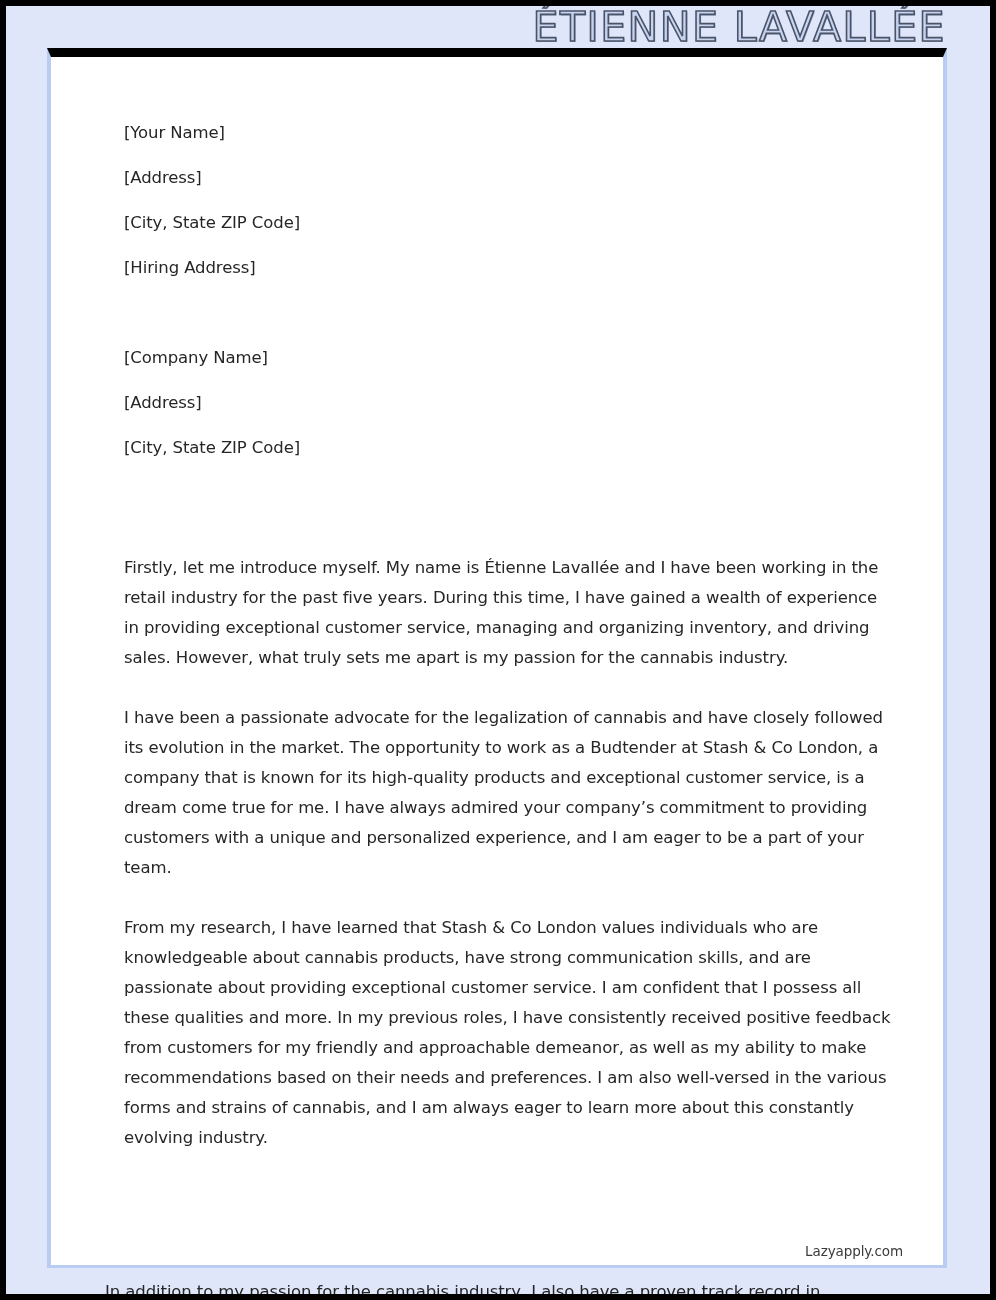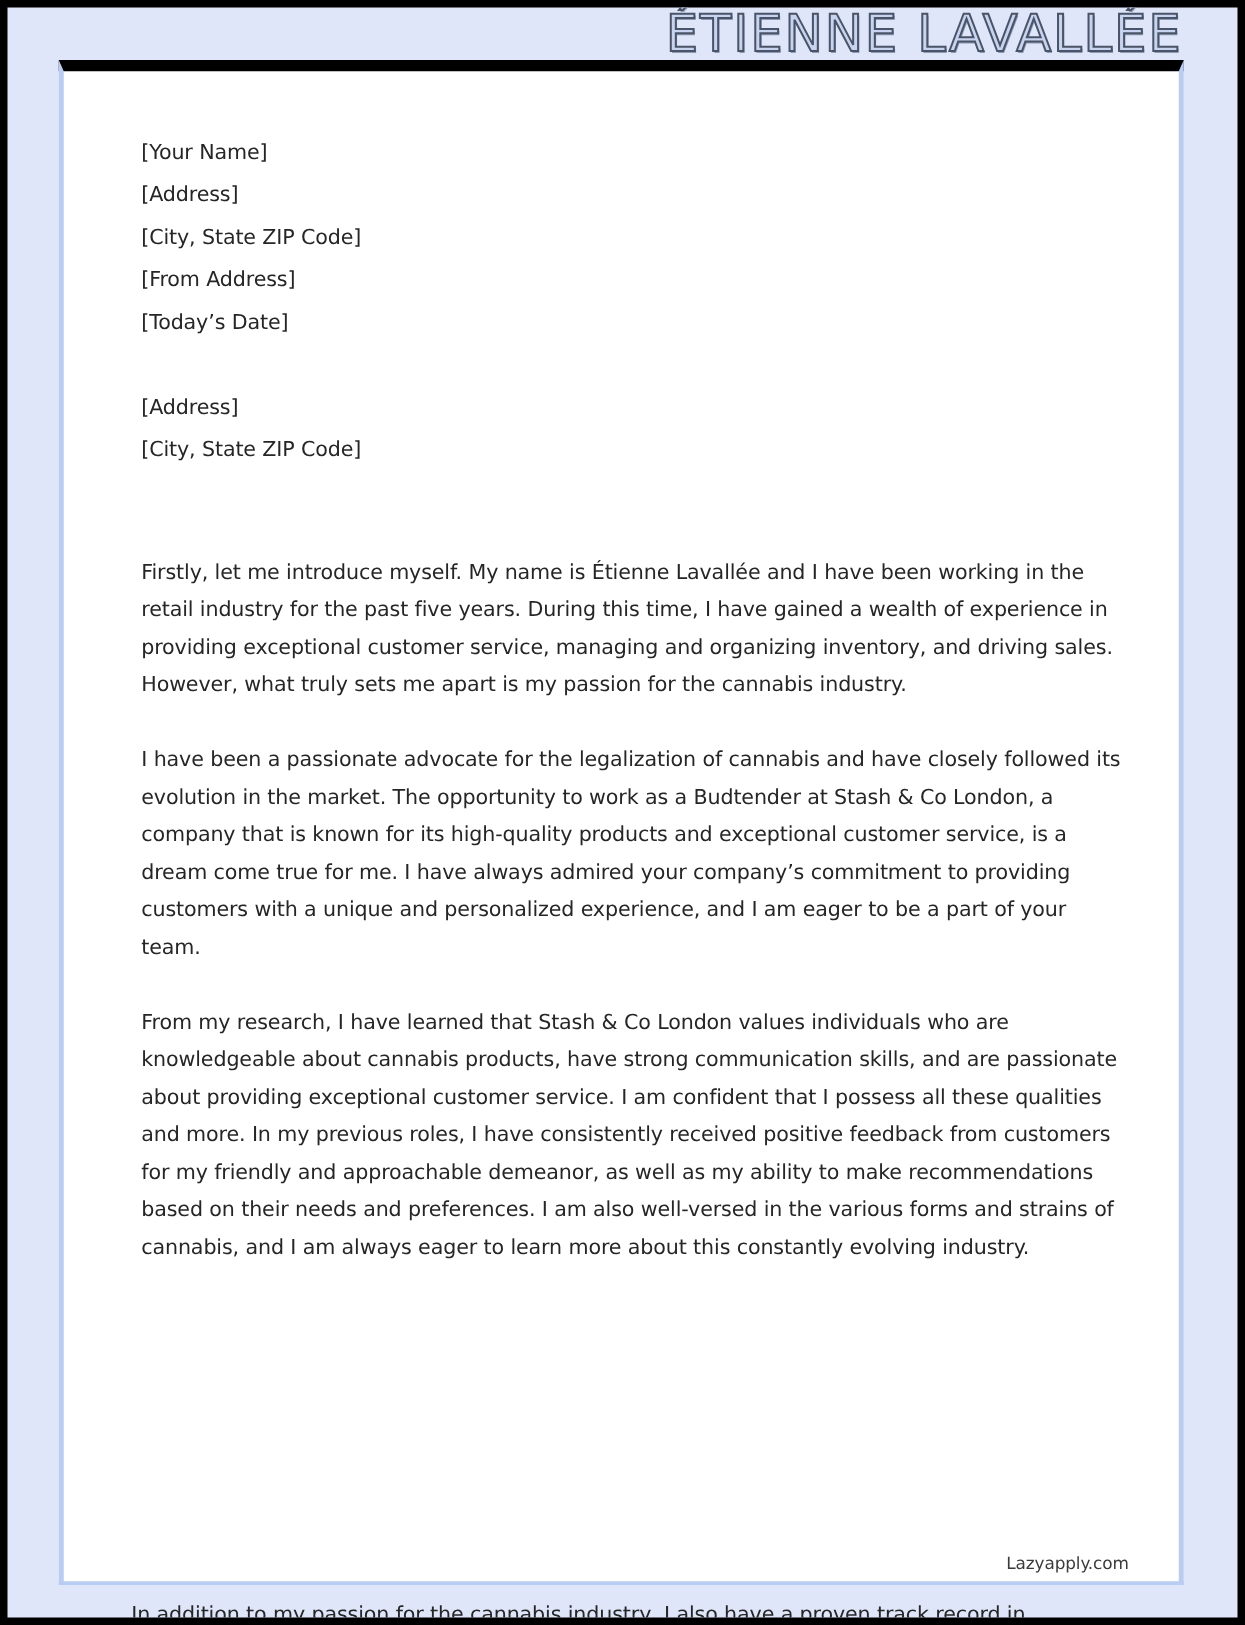--- a/index.html
+++ b/index.html
@@ -69,21 +69,21 @@
     top: 46px;
     width: 800px;
   }
 
   .doc-line,
   .doc-para {
     font-family: "DejaVu Sans", sans-serif;
     font-size: 16.5px;
     line-height: 30px;
     color: #262626;
-    margin: 4px;
+    margin: 15px;
     letter-spacing: -0.1px;
   }
   .doc-para {
     margin-bottom: 30px;
     text-align: left;
   }
   .block-gap {
     height: 30px;
   }
   .addr-block {
@@ -124,27 +124,27 @@
     <div class="header-name">ÉTIENNE LAVALLÉE</div>
   </div>
 
   <div class="page">
     <div class="page-inner">
 
       <div class="addr-block">
         <div class="doc-line">[Your Name]</div>
         <div class="doc-line">[Address]</div>
         <div class="doc-line">[City, State ZIP Code]</div>
-        <div class="doc-line">[From Address]</div>
-        <div class="doc-line">[Today’s Date]</div>
+        <div class="doc-line">[Hiring Address]</div>
       </div>
 
       <div class="block-gap"></div>
 
       <div class="addr-block">
+        <div class="doc-line">[Company Name]</div>
         <div class="doc-line">[Address]</div>
         <div class="doc-line">[City, State ZIP Code]</div>
       </div>
 
       <div class="block-gap"></div>
 
 
       <div class="block-gap"></div>
 
       <p class="doc-para">Firstly, let me introduce myself. My name is Étienne Lavallée and I have been working in the retail industry for the past five years. During this time, I have gained a wealth of experience in providing exceptional customer service, managing and organizing inventory, and driving sales. However, what truly sets me apart is my passion for the cannabis industry.</p>

